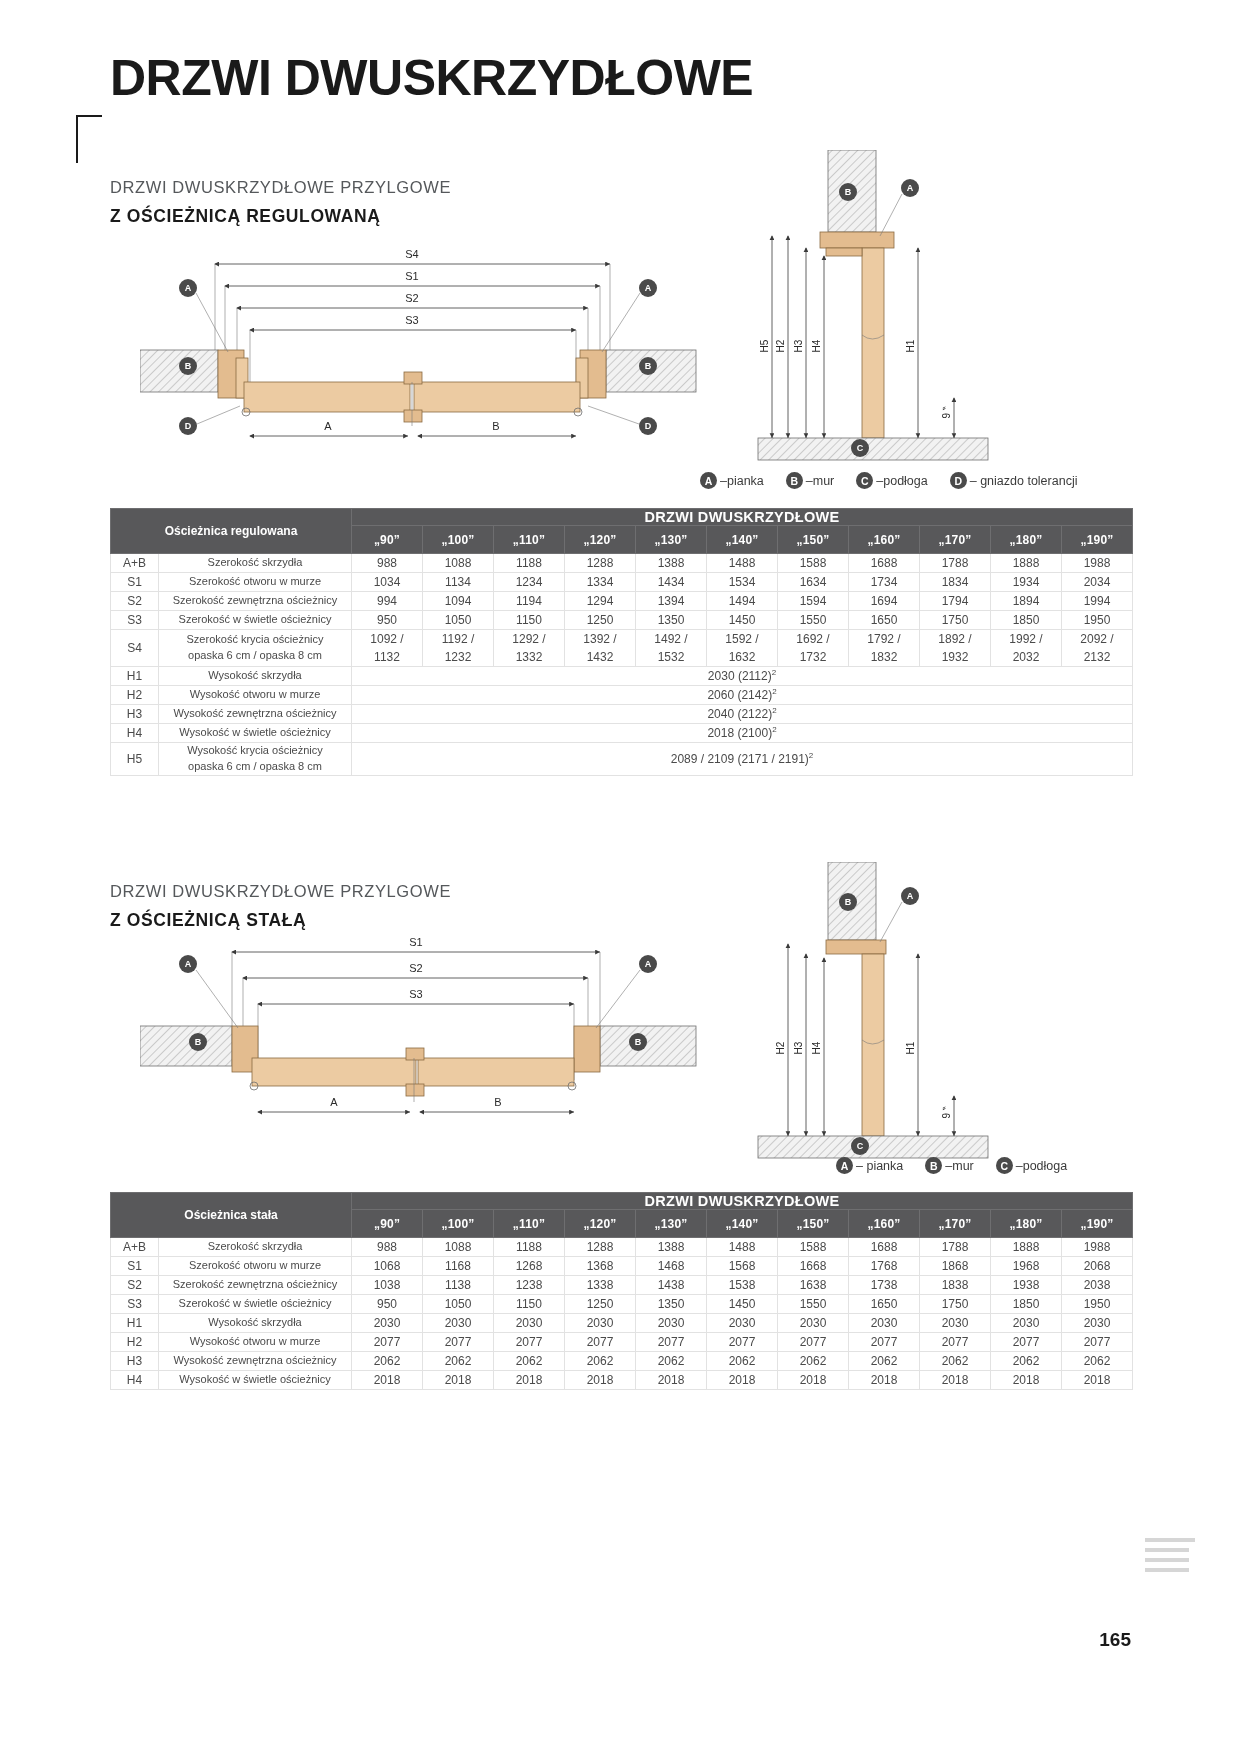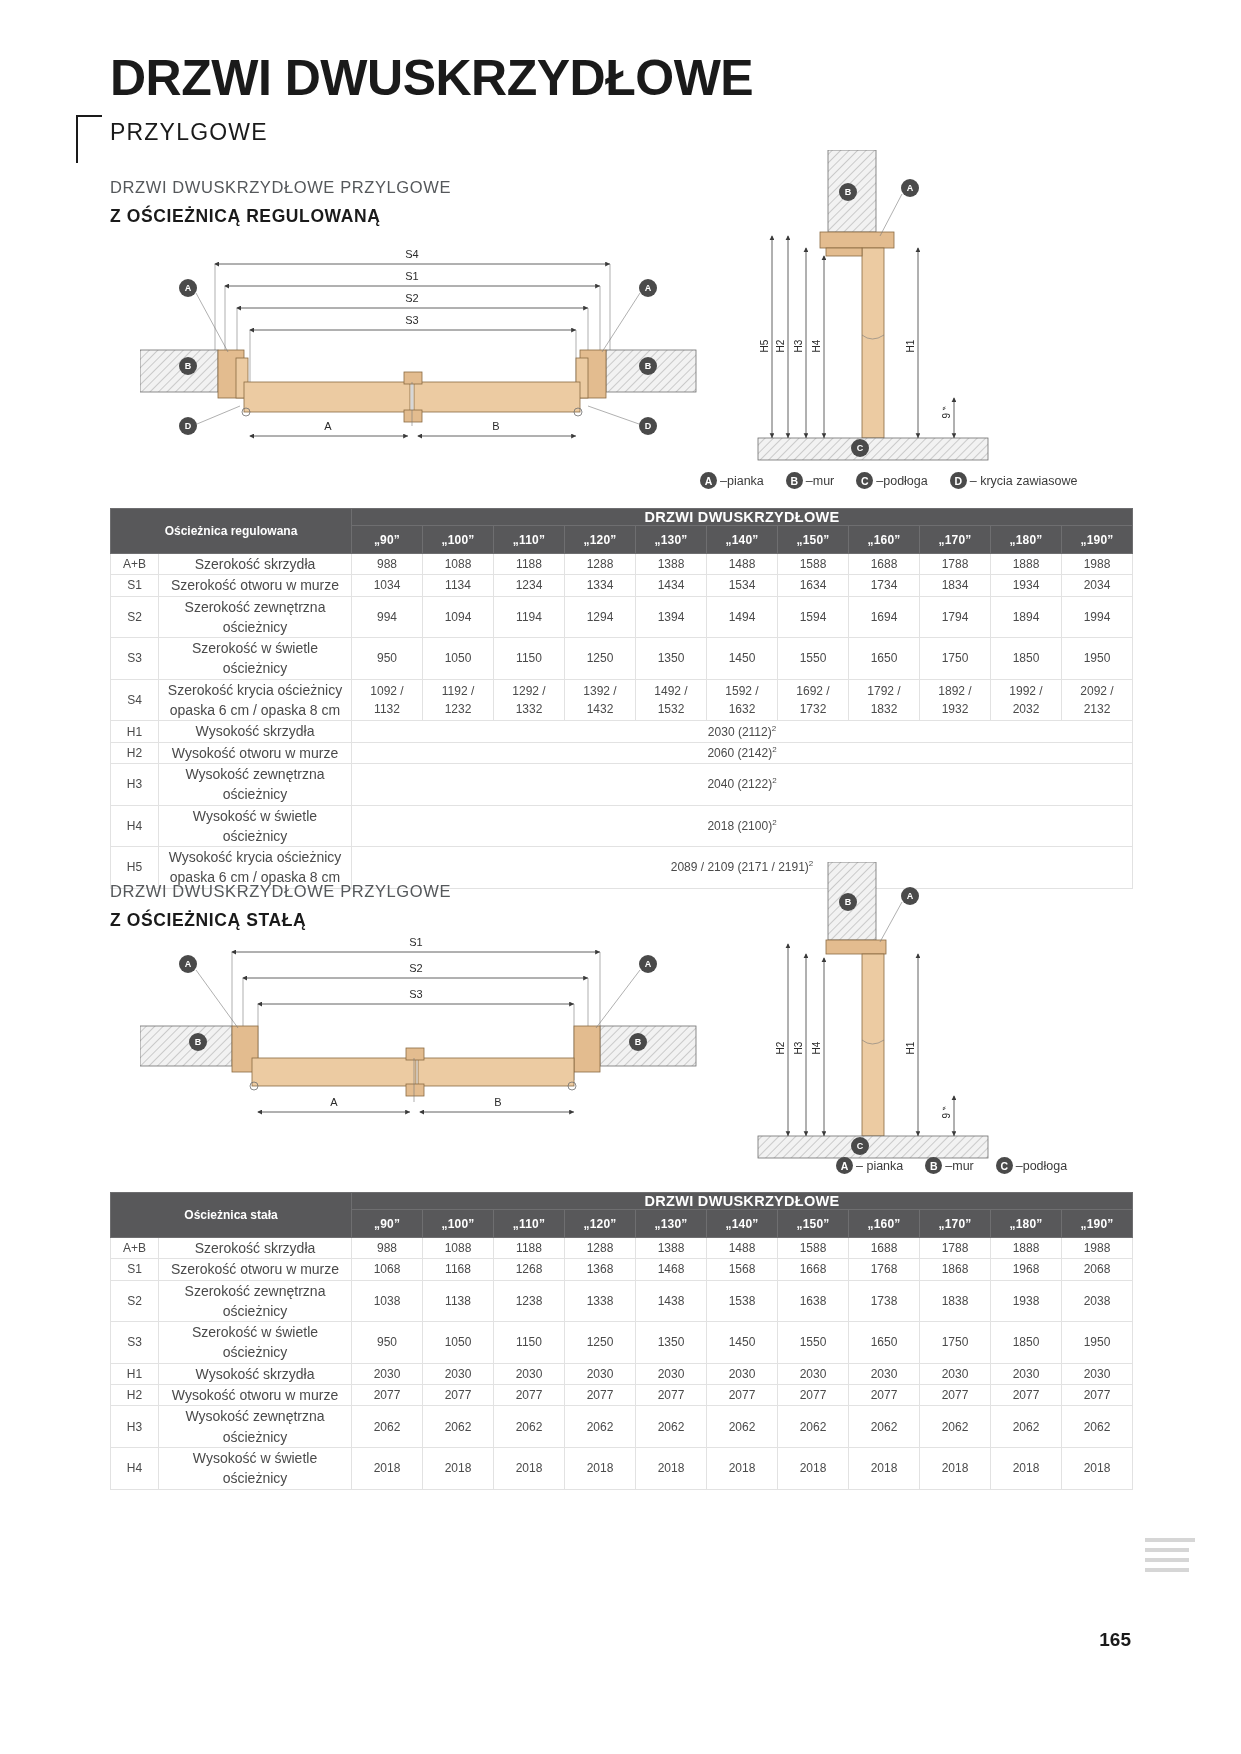--- a/index.html
+++ b/index.html
@@ -62,21 +62,21 @@
     font-weight:normal;
   }
   table.spec thead th {
     background:#58585a; color:#ffffff; border-color:#6e6e70;
     font-weight:bold;
   }
   th.corner-cell { vertical-align:middle; font-size:12px; }
   th.group-head { font-size:14.5px; letter-spacing:0.3px; }
   th.size-head { font-size:12px; letter-spacing:0.2px; height:28px; }
   td.code { font-weight:bold; color:#262626; font-size:12px; text-align:center; width:48px; }
-  td.desc { text-align:left; padding-left:10px; color:#4d4d4d; font-size:14px; line-height:1.45; }
+  td.desc { text-align:left; padding-left:10px; color:#4d4d4d; font-size:11px; line-height:1.45; }
   td.val { font-size:12px; color:#4d4d4d; line-height:1.5; }
   td.val.wide { font-size:12px; }
   .two-line { display:block;text-align:center; }
 
   
   .footnotes { position:absolute; left:110px; top:1516px; width:1022px;
                display:flex; justify-content:space-between; font-size:11px; color:#3d3d3d; }
   .footnotes sup { font-size:8px; }
   .page-num { position:absolute; right:110px; top:1629px; font-size:19px; font-weight:bold; color:#1a1a1a; }
   .corner-lines { position:absolute; right:46px; top:1538px; width:50px; }
@@ -98,21 +98,20 @@
   text.cbt { fill:#fff; font-size:9px; font-weight:bold; text-anchor:middle; font-family:"Liberation Sans", sans-serif; }
 </style>
 </head>
 <body>
 
 <div class="page">
 
   <div class="corner-bracket"></div>
   <div class="header-block">
     <h1 class="title-main">DRZWI DWUSKRZYDŁOWE</h1>
-    <div class="title-sub">PRZYLGOWE</div>
   </div>
 
   <div class="sect-head" style="top:178px;">
     <div class="l1">DRZWI DWUSKRZYDŁOWE PRZYLGOWE</div>
     <div class="l2">Z OŚCIEŻNICĄ REGULOWANĄ</div>
   </div>
 
   <svg class="dwg" style="left:140px; top:240px;" width="560" height="230" viewBox="0 0 560 230">
     <defs>
       <pattern id="hatchA" width="6" height="6" patternTransform="rotate(45)" patternUnits="userSpaceOnUse">
@@ -221,21 +220,21 @@
     <span class="item">
       <span class="badge">B</span>
       <span>–mur</span>
     </span>
     <span class="item">
       <span class="badge">C</span>
       <span>–podłoga</span>
     </span>
     <span class="item">
       <span class="badge">D</span>
-      <span>– krycia zawiasowe</span>
+      <span>– gniazdo tolerancji</span>
     </span>
   </div>
 
   <table class="spec" id="table-regulowana" style="left:110px; top:508px; width:1022px;">
     <colgroup>
       <col style="width:48px">
         <col style="width:193px">
       <col style="width:71px">
         <col style="width:71px">
         <col style="width:71px">

